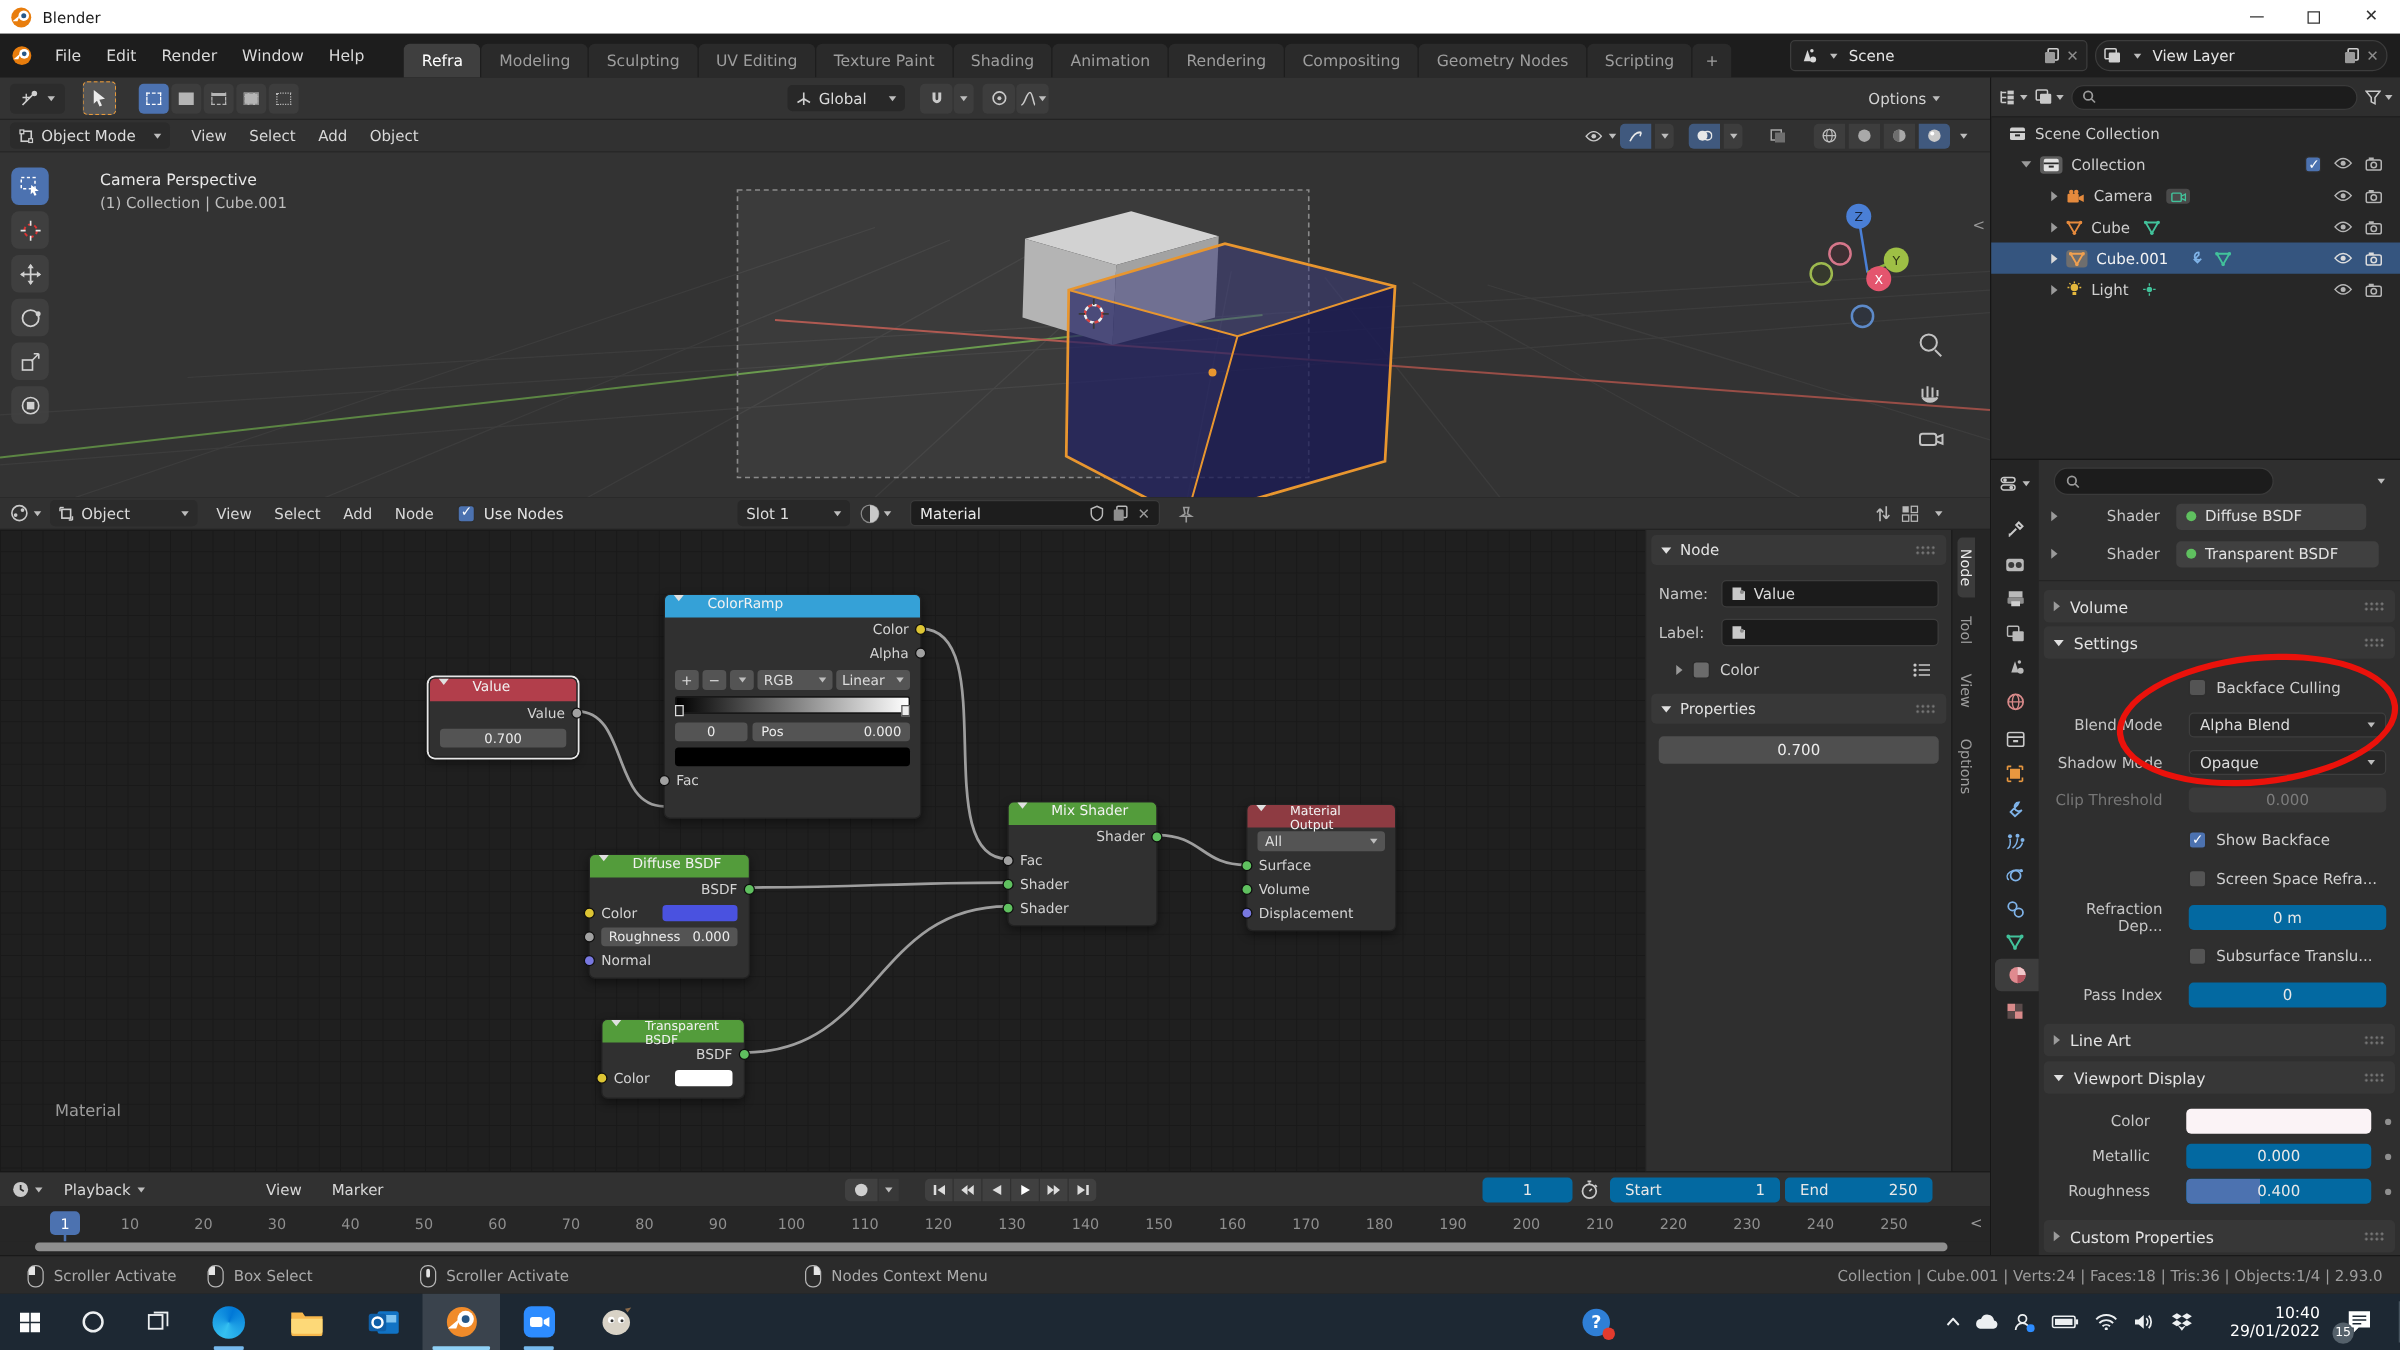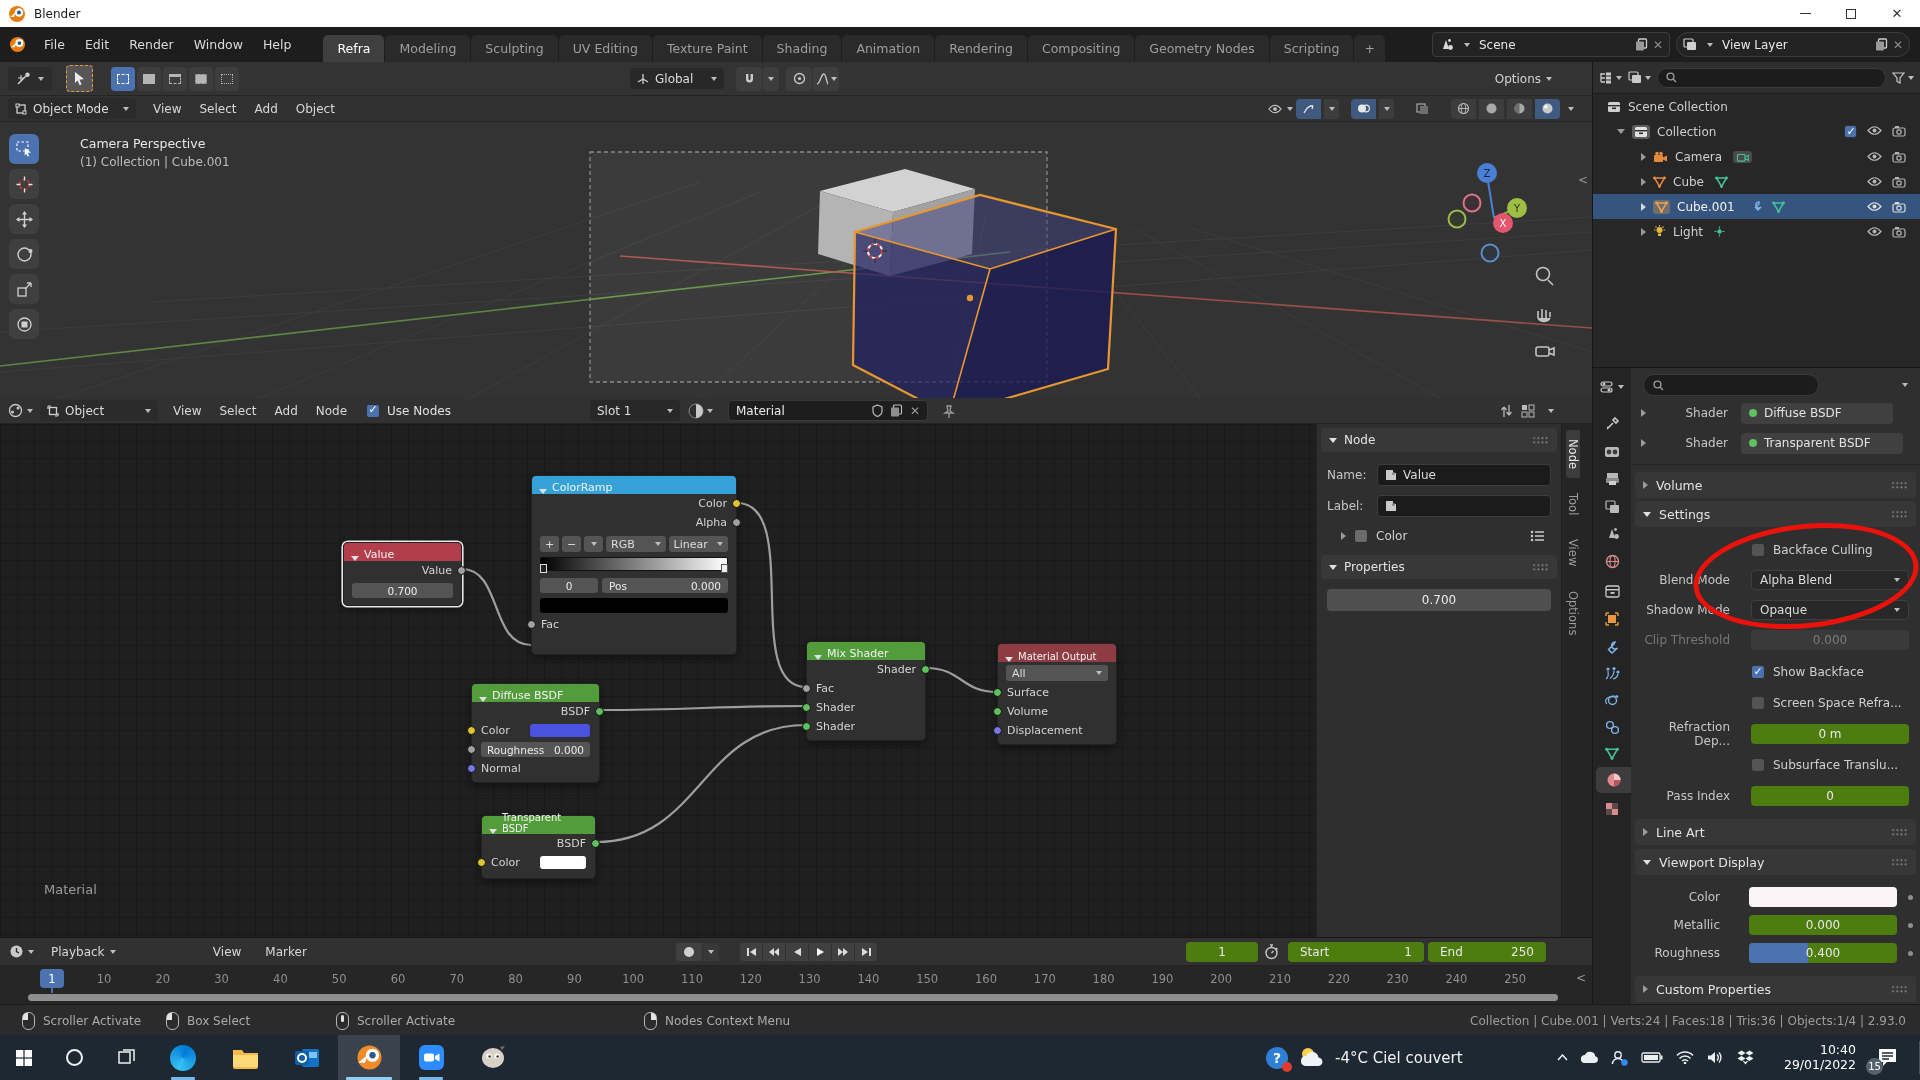--- a/index.html
+++ b/index.html
@@ -36,21 +36,21 @@
   .shadebtn.on{background:#40597e;}
   
   #shader{top:398px;left:0;width:1592px;height:539px;background:#1f1f1f;}
   #shheader{position:absolute;top:0;left:0;right:0;height:26px;background:#313131;border-bottom:1px solid #232323;display:flex;align-items:center;z-index:8;}
   #ncanvas{position:absolute;top:26px;left:0;right:0;bottom:0;
     background-color:#1f1f1f;
     background-image:linear-gradient(#191919 1px,transparent 1px),linear-gradient(90deg,#191919 1px,transparent 1px);
     background-size:17px 17px;}
   .node{position:absolute;background:rgba(49,49,49,.96);border:1px solid #222;border-radius:5px;box-shadow:0 3px 8px rgba(0,0,0,.45);font-size:11px;color:#d4d4d4;}
   .node.sel{box-shadow:0 0 0 1.6px #e6e6e6,0 3px 8px rgba(0,0,0,.45);}
-  .nh{height:18px;display:flex;align-items:flex-end;gap:5px;padding:0 7px;font-size:11px;color:#f2f2f2;border-radius:4px 4px 0 0;}
+  .nh{height:18px;display:flex;align-items:flex-start;gap:19px;padding:0 7px;font-size:11px;color:#f2f2f2;border-radius:4px 4px 0 0;}
   .nrow{height:19px;display:flex;align-items:center;padding:0 9px;position:relative;}
   .rlab{margin-left:auto;}
   .sk{position:absolute;width:9px;height:9px;border-radius:50%;border:1px solid #0d0d0d;z-index:3;}
   .skL{left:-5px;} .skR{right:-5px;}
   .c-gray{background:#a1a1a1;} .c-grn{background:#5fc05f;} .c-yel{background:#ddc534;} .c-pur{background:#7878e0;}
   .nfield{background:#545454;border-radius:3px;height:15px;display:flex;align-items:center;justify-content:center;color:#ececec;font-size:10.5px;}
   .nbtn{background:#545454;border-radius:3px;height:16px;display:flex;align-items:center;justify-content:center;color:#ddd;}
   
   #npanel{position:absolute;left:1316px;top:26px;bottom:0;width:245px;background:#2f2f2f;border-left:1px solid #232323;z-index:9;}
   #vtabs{position:absolute;left:1561px;top:26px;bottom:0;width:31px;background:#252525;border-left:1px solid #1d1d1d;z-index:9;}
@@ -66,21 +66,21 @@
   .oright{position:absolute;display:flex;gap:10px;right:14px;}
   
   #props{left:1592px;top:367px;width:328px;height:637px;background:#2f2f2f;border-left:1px solid #161616;border-top:1px solid #161616;}
   #ptabs{position:absolute;left:0;top:0;bottom:0;width:38px;background:#242424;}
   .ptab{width:38px;height:26px;display:flex;align-items:center;justify-content:center;position:absolute;}
   .ptab.on{background:#3d3d3d;border-radius:5px 0 0 5px;left:3px;width:35px;}
   #pmain{position:absolute;left:38px;top:0;right:0;bottom:0;}
   .prow{position:absolute;left:0;right:0;display:flex;align-items:center;}
   .plab{position:absolute;right:190px;left:0;text-align:right;color:#c6c6c6;font-size:12px;}
   .pdd{position:absolute;left:120px;width:158px;height:20px;background:#282828;border:1px solid #3e3e3e;border-radius:4px;display:flex;align-items:center;padding:0 8px;color:#dcdcdc;font-size:12px;}
-  .pnum{position:absolute;left:120px;width:158px;height:20px;background:#4d7c0f;border-radius:4px;display:flex;align-items:center;justify-content:center;color:#e8e8e8;font-size:12px;}
+  .pnum{position:absolute;left:120px;width:158px;height:20px;background:#0369a1;border-radius:4px;display:flex;align-items:center;justify-content:center;color:#e8e8e8;font-size:12px;}
   .chk{width:14px;height:14px;border-radius:3px;background:#545454;border:1px solid #2e2e2e;position:relative;}
   .chk.on{background:#4c72b0;}
   .chk.on::after{content:"✓";position:absolute;left:1.5px;top:-1.5px;font-size:11px;color:#fff;}
   .phead2{position:absolute;left:4px;right:4px;height:26px;background:#373737;border-radius:4px;display:flex;align-items:center;gap:8px;padding:0 8px;color:#e3e3e3;font-size:12.5px;}
   .adot{position:absolute;right:7px;width:5px;height:5px;border-radius:50%;background:#8f8f8f;}
   
   #timeline{top:937px;left:0;width:1592px;height:67px;background:#262626;border-top:1px solid #161616;}
   #tlhead{height:28px;background:#313131;border-bottom:1px solid #222;display:flex;align-items:center;position:relative;}
   #ruler{position:absolute;top:28px;left:0;right:0;height:27px;background:#262626;}
   .tick{position:absolute;top:6px;transform:translateX(-50%);color:#8f8f8f;font-size:11.5px;}
@@ -1350,27 +1350,20 @@
           <circle cx="9.6" cy="11.5" r="1.2" fill="#333"></circle>
           <circle cx="17.6" cy="11.5" r="1.2" fill="#333"></circle>
           <path d="M20 2 l5 -1 -3 4 Z" fill="#8a6a4a"></path>
         </svg>
     </div>
 
     <div class="trayic" style="left:1262px;width:30px;">
       <span style="width:22px;height:22px;border-radius:50%;background:#2f7fd6;color:#fff;font-size:14px;font-weight:bold;display:flex;align-items:center;justify-content:center;">?</span>
       <span style="position:absolute;right:0;bottom:8px;width:10px;height:10px;border-radius:50%;background:#e23b2e;"></span>
     </div>
-    <div class="trayic" style="left:1298px;width:250px;gap:9px;justify-content:flex-start;">
-      <svg width="28" height="24" viewBox="0 0 28 24">
-          <circle cx="10" cy="8" r="6" fill="#f8d24a"></circle>
-          <path d="M7 20 a5 5 0 0 1 1 -9.9 a6.5 6.5 0 0 1 12.5 1.4 a4.2 4.2 0 0 1 -0.6 8.5 Z" fill="#eef3f8"></path>
-        </svg>
-      <span style="font-size:15px;color:#f2f2f2;">-4°C Ciel couvert</span>
-    </div>
     <div class="trayic" style="left:1552px;width:20px;">
         <svg width="11" height="7" viewBox="0 0 11 7">
           <path d="M1 6 L5.5 1 L10 6" fill="none" stroke="#eceff1" stroke-width="1.5"></path>
         </svg>
       </div>
     <div class="trayic" style="left:1576px;width:26px;">
         <svg width="20" height="13" viewBox="0 0 20 13">
           <path d="M5 12 a4 4 0 0 1 0.8 -7.9 a5.5 5.5 0 0 1 10.5 1.2 a3.4 3.4 0 0 1 -0.5 6.7 Z" fill="#eceff1"></path>
         </svg>
       </div>

